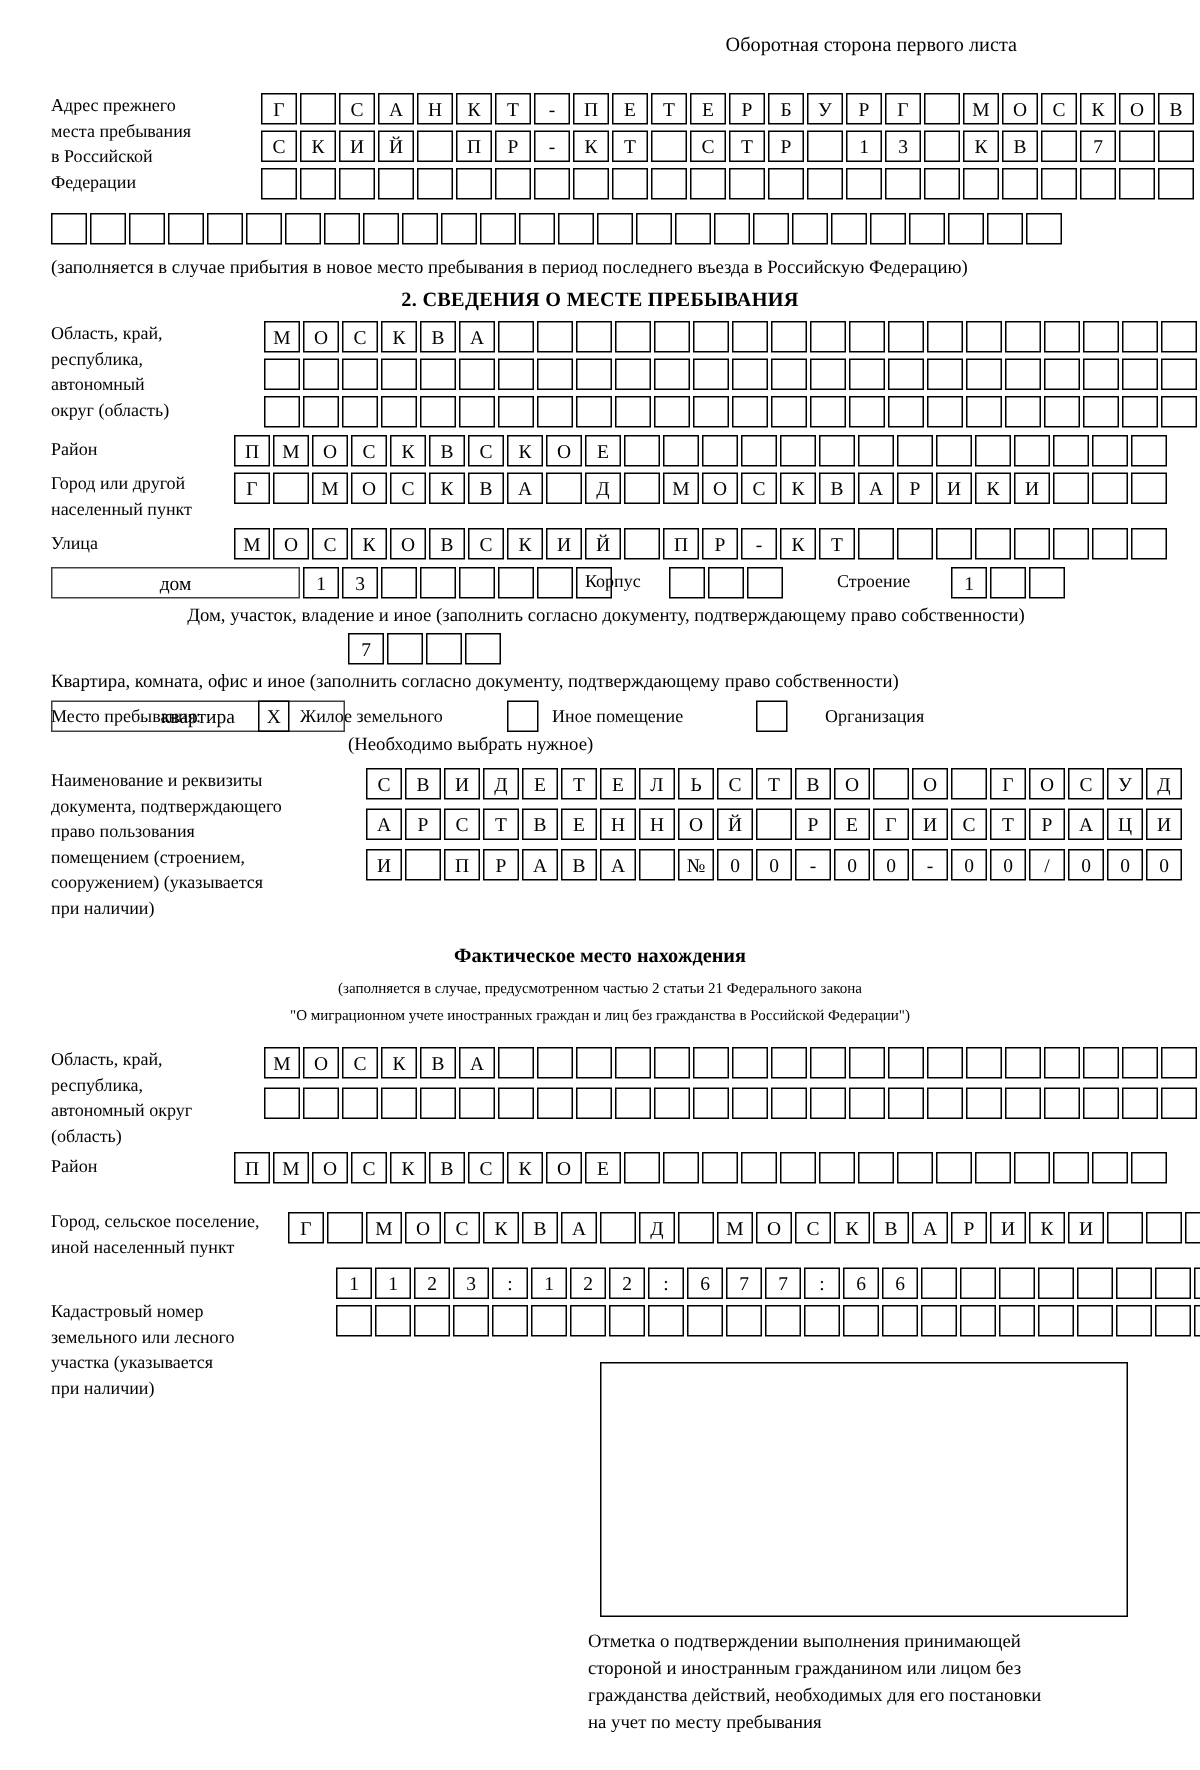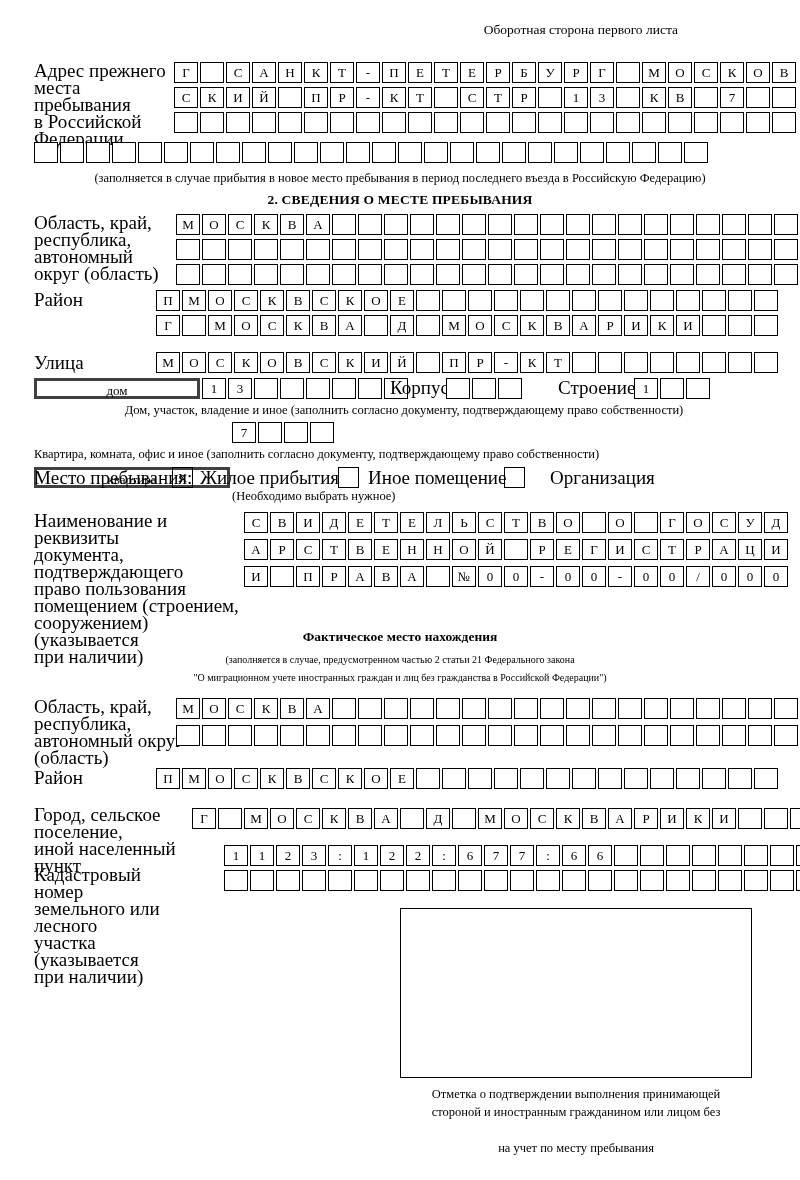--- a/index.html
+++ b/index.html
@@ -23,21 +23,21 @@
   .abs { position: absolute; }
 
   .hdr-right {
     position: absolute;
     top: 22px;
     right: 46px;
     font-size: 13.5px;
   }
 
   .lbl {
-    font-size: 19px;
+    font-size: 12px;
     line-height: 17px;
     white-space: pre-line;
   }
   .lbl-sm {
     font-size: 12.5px;
     line-height: 16px;
   }
   .center-note {
     text-align: center;
     font-size: 10px;
@@ -68,21 +68,21 @@
     box-sizing: border-box;
     font-size: 13px;
     line-height: 19px;
     text-align: center;
     font-family: "Liberation Serif", serif;
     background: #fff;
   }
 
   
   .wide-box {
-    border: 3px solid #404040;
+    border: 1px solid #404040;
     height: 21px;
     box-sizing: border-box;
     font-size: 13px;
     line-height: 19px;
     text-align: center;
   }
 
   .checkbox {
     width: 21px;
     height: 21px;
@@ -94,21 +94,21 @@
   }
 
   .big-box {
     border: 1px solid #000;
     box-sizing: border-box;
   }
 
   .footnote {
     font-size: 12.5px;
     line-height: 16px;
-    text-align: center;
+    text-align: left;
   }
 </style>
 </head>
 <body>
 
 <div class="page">
 
   <div class="hdr-right">Оборотная сторона первого листа</div>
 
   <div class="abs lbl" style="left:34px; top:62px; width:140px;">Адрес прежнего
@@ -331,20 +331,22 @@
       <div class="cell"></div>
       <div class="cell"></div>
       <div class="cell"></div>
       <div class="cell"></div>
       <div class="cell"></div>
       <div class="cell"></div>
       <div class="cell"></div>
       <div class="cell"></div>
     </div>
 
+  <div class="abs lbl" style="left:34px; top:314px; width:140px;">Город или другой
+населенный пункт</div>
   <div class="abs comb" id="s2-city" style="left:156px; top:315px;">
       <div class="cell">Г</div>
       <div class="cell"></div>
       <div class="cell">М</div>
       <div class="cell">О</div>
       <div class="cell">С</div>
       <div class="cell">К</div>
       <div class="cell">В</div>
       <div class="cell">А</div>
       <div class="cell"></div>
@@ -423,21 +425,21 @@
   <div class="abs comb" id="s2-flat" style="left:232px; top:422px;">
       <div class="cell">7</div>
       <div class="cell"></div>
       <div class="cell"></div>
       <div class="cell"></div>
     </div>
   <div class="abs lbl-sm" style="left:34px; top:446px; width:740px;">Квартира, комната, офис и иное (заполнить согласно документу, подтверждающему право собственности)</div>
 
   <div class="abs lbl" style="left:34px; top:469px;">Место пребывания:</div>
   <div class="abs checkbox" style="left:172px; top:467px;">X</div>
-  <div class="abs lbl" style="left:200px; top:469px;">Жилое прибытия</div>
+  <div class="abs lbl" style="left:200px; top:469px;">Жилое земельного</div>
   <div class="abs checkbox" style="left:338px; top:467px;"></div>
   <div class="abs lbl" style="left:368px; top:469px;">Иное помещение</div>
   <div class="abs checkbox" style="left:504px; top:467px;"></div>
   <div class="abs lbl" style="left:550px; top:469px;">Организация</div>
   <div class="abs lbl-sm" style="left:232px; top:488px;">(Необходимо выбрать нужное)</div>
 
   <div class="abs lbl" style="left:34px; top:512px; width:210px;">Наименование и реквизиты
 документа, подтверждающего
 право пользования
 помещением (строением,
@@ -682,15 +684,16 @@
       <div class="cell"></div>
       <div class="cell"></div>
       <div class="cell"></div>
       <div class="cell"></div>
       <div class="cell"></div>
     </div>
 
   <div class="abs big-box" style="left:400px; top:908px; width:352px; height:170px;"></div>
   <div class="abs footnote" style="left:392px; top:1086px; width:368px;">Отметка о подтверждении выполнения принимающей</div>
   <div class="abs footnote" style="left:392px; top:1104px; width:368px;">стороной и иностранным гражданином или лицом без</div>
+  <div class="abs footnote" style="left:392px; top:1122px; width:368px;">гражданства действий, необходимых для его постановки</div>
   <div class="abs footnote" style="left:392px; top:1140px; width:368px;">на учет по месту пребывания</div>
 
 </div>
 
 </body></html>

